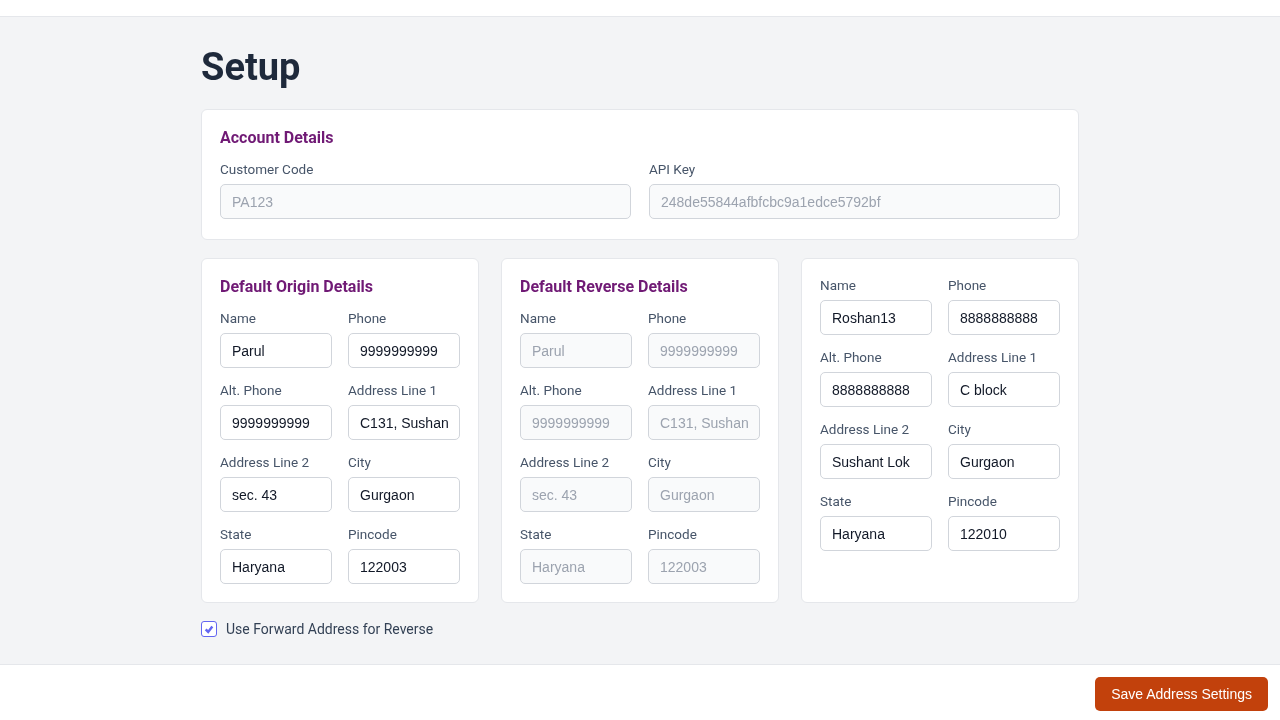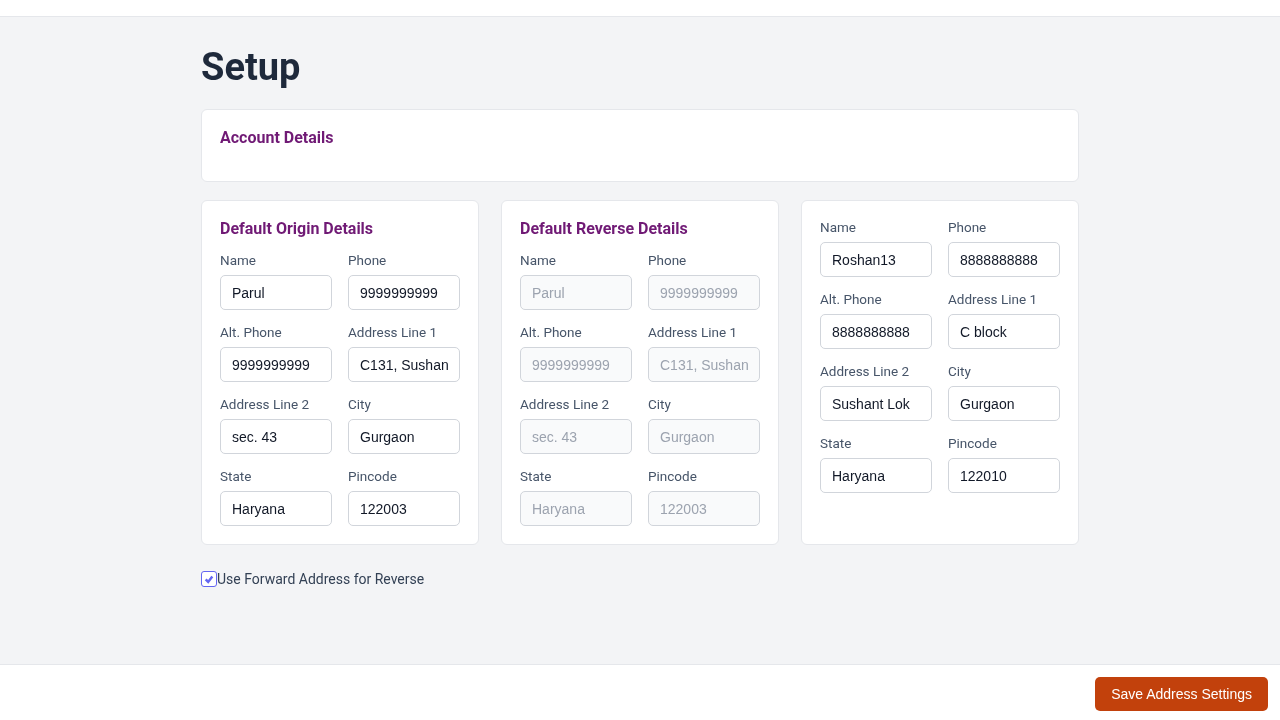--- a/index.html
+++ b/index.html
@@ -90,21 +90,22 @@
   }
   .grid2 {
     display: grid;
     grid-template-columns: 1fr 1fr;
     column-gap: 16px;
     row-gap: 14px;
   }
   .checkbox-row {
     display: flex;
     align-items: flex-end;
-    margin-top: 26px;
+    gap: 9px;
+    margin-top: 18px;
   }
   .checkbox {
     width: 16px;
     height: 16px;
     border: 1.5px solid #6366f1;
     border-radius: 3px;
     display: flex;
     align-items: center;
     justify-content: center;
     background: #ffffff;
@@ -148,20 +149,30 @@
 <body>
 
 <div class="topbar"></div>
 
 <div class="content">
   <div class="container">
     <h1 class="page-title">Setup</h1>
 
     <div class="card">
       <h2>Account Details</h2>
+      <div class="row">
+        <div class="field">
+          <label class="field-label">Customer Code</label>
+          <input class="text-input" type="text" disabled="" value="PA123" style="">
+        </div>
+        <div class="field">
+          <label class="field-label">API Key</label>
+          <input class="text-input" type="text" disabled="" value="248de55844afbfcbc9a1edce5792bf" style="">
+        </div>
+      </div>
     </div>
 
     <div class="cards-row">
 
       <div class="card">
         <h2>Default Origin Details</h2>
         <div class="grid2">
           <div class="field">
             <label class="field-label">Name</label>
             <input class="text-input" type="text" value="Parul" style="">

